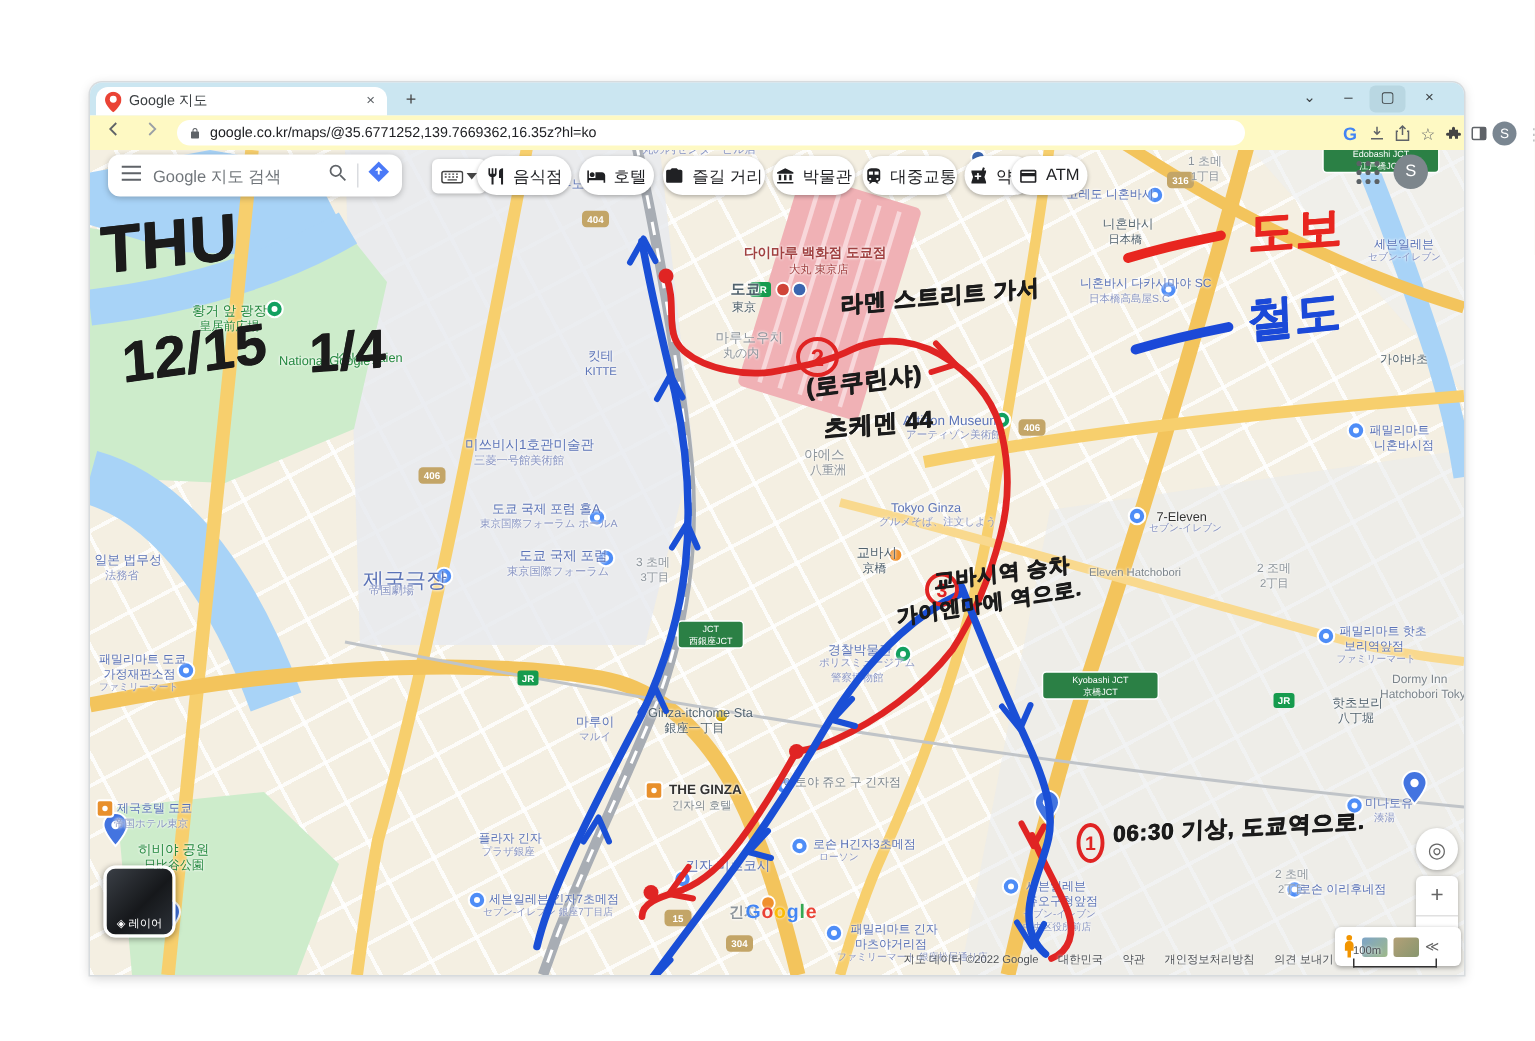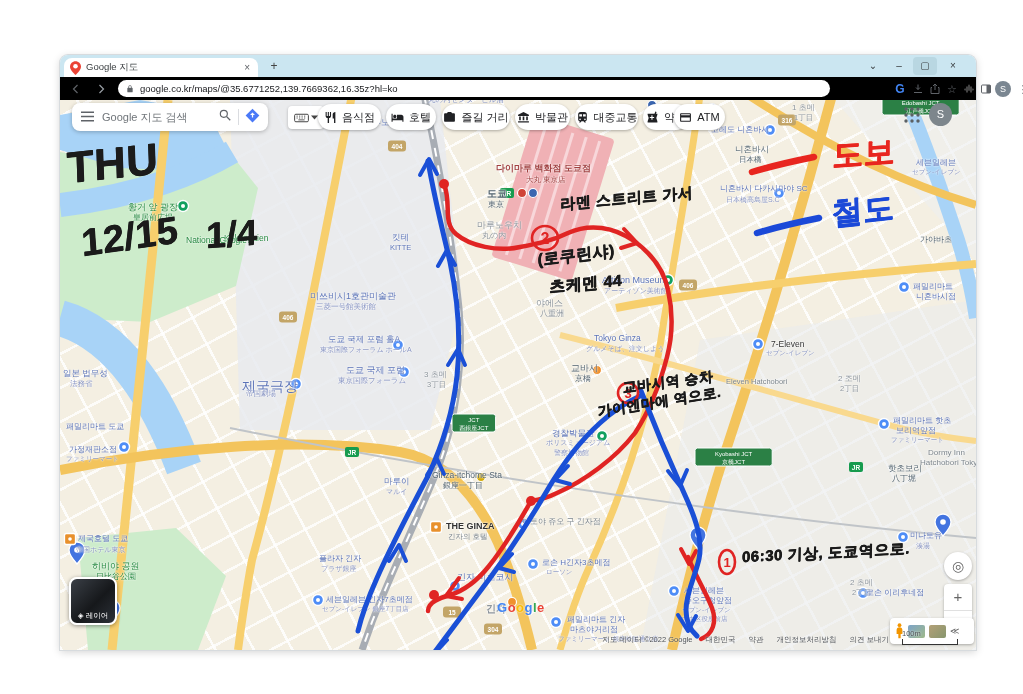--- a/index.html
+++ b/index.html
@@ -10,22 +10,22 @@
            border-radius:8px 8px 0 0;box-shadow:0 0 0 1px #d7dbde,0 2px 8px rgba(0,0,0,.18);}
   #tabstrip{position:absolute;left:0;top:0;width:100%;height:22px;background:#cbe6f1;border-radius:8px 8px 0 0;}
   #tab{position:absolute;left:4px;top:3px;width:194px;height:19px;background:#fff;border-radius:8px 8px 0 0;
        display:flex;align-items:center;padding:0 6px;box-sizing:border-box;}
   #tab .title{font-size:9.5px;color:#3c4043;flex:1;margin-left:5px;white-space:nowrap;overflow:hidden;}
   #tab .x{font-size:10px;color:#5f6368;padding:0 2px;}
   #newtab{position:absolute;left:206px;top:4px;width:16px;height:16px;text-align:center;line-height:15px;
           font-size:12px;color:#444;border-radius:50%;}
   .winctl{position:absolute;top:2px;width:24px;height:18px;text-align:center;line-height:17px;font-size:10px;color:#3c4043;}
   #win-max{background:#b9d7e2;border-radius:4px;}
-  #toolbar{position:absolute;left:0;top:22px;width:100%;height:23px;background:#000000;border-bottom:1px solid #d8dcdf;
-           display:flex;align-items:center;}
+  #toolbar{position:absolute;left:0;top:22px;width:100%;height:23px;background:#fef9c3;border-bottom:1px solid #d8dcdf;
+           display:flex;}
   .navic{width:18px;height:18px;margin-left:7px;display:flex;align-items:center;justify-content:center;}
   #urlbar{position:absolute;left:58px;top:3px;width:712px;height:17px;background:#fff;border-radius:9px;
           display:flex;align-items:center;padding:0 8px;box-sizing:border-box;}
   #urlbar .url{font-size:9.5px;color:#202124;margin-left:6px;white-space:nowrap;overflow:hidden;}
   .tbic{position:absolute;top:4px;width:16px;height:16px;display:flex;align-items:center;justify-content:center;
         font-size:11px;color:#5f6368;}
   #gbtn{font-weight:bold;color:#4285F4;font-size:12px;}
   #avatar-tb{background:#7a8691;color:#fff;border-radius:50%;font-size:9px;line-height:16px;text-align:center;display:block;}
   
   #viewport{position:absolute;left:0;top:45px;width:916px;height:550px;overflow:hidden;background:#f3eee1;}
@@ -378,21 +378,21 @@
           <span class="maplabel" style="left: 182px; top: 279px; font-size: 14px; color: rgb(91, 115, 183);">제국극장</span>
           <span class="maplabel" style="left: 186px; top: 290px; font-size: 7.5px; color: rgb(138, 150, 196);">帝国劇場</span>
           <span class="maplabel" style="left: 68px; top: 103px; font-size: 9px; color: rgb(35, 136, 62);">황거 앞 광장</span>
           <span class="maplabel" style="left: 73px; top: 114px; font-size: 8px; color: rgb(35, 136, 62);">皇居前広場</span>
           <span class="maplabel" style="left: 134px; top: 134px; font-size: 8.5px; color: rgb(35, 136, 62); margin-left: 30px;">Kokyogaien</span>
           <span class="maplabel" style="left: 126px; top: 136px; font-size: 8.5px; color: rgb(35, 136, 62);">National Google</span>
           <span class="maplabel" style="left: 3px; top: 269px; font-size: 8.5px; color: rgb(91, 115, 183);">일본 법무성</span>
           <span class="maplabel" style="left: 10px; top: 280px; font-size: 7.5px; color: rgb(138, 150, 196);">法務省</span>
           <span class="maplabel" style="left: 32px; top: 462px; font-size: 9px; color: rgb(35, 136, 62);">히비야 공원</span>
           <span class="maplabel" style="left: 36px; top: 473px; font-size: 8px; color: rgb(35, 136, 62);">日比谷公園</span>
-          <span class="maplabel" style="left: 6px; top: 323px; font-size: 8px; color: rgb(91, 115, 183);">패밀리마트 도쿄</span>
+          <span class="maplabel" style="left: 6px; top: 336px; font-size: 8px; color: rgb(91, 115, 183);">패밀리마트 도쿄</span>
           <span class="maplabel" style="left: 9px; top: 346px; font-size: 8px; color: rgb(91, 115, 183);">가정재판소점</span>
           <span class="maplabel" style="left: 6px; top: 356px; font-size: 6.5px; color: rgb(138, 150, 196);">ファミリーマート</span>
           <span class="maplabel" style="left: 18px; top: 435px; font-size: 8px; color: rgb(91, 115, 183); text-align: right;">제국호텔 도쿄</span>
           <span class="maplabel" style="left: 16px; top: 446px; font-size: 7px; color: rgb(138, 150, 196);">帝国ホテル東京</span>
           <span class="maplabel" style="left: 364px; top: 271px; font-size: 8px; color: rgb(141, 149, 156); text-align: center;">3 초메</span>
           <span class="maplabel" style="left: 367px; top: 281px; font-size: 7.5px; color: rgb(141, 149, 156);">3丁目</span>
           <span class="maplabel" style="left: 476px; top: 199px; font-size: 9px; color: rgb(141, 149, 156);">야에스</span>
           <span class="maplabel" style="left: 480px; top: 210px; font-size: 8px; color: rgb(141, 149, 156);">八重洲</span>
           <span class="maplabel" style="left: 534px; top: 234px; font-size: 8.5px; color: rgb(91, 115, 183);">Tokyo Ginza</span>
           <span class="maplabel" style="left: 526px; top: 245px; font-size: 7px; color: rgb(138, 150, 196);">グルメそば、注文しよう</span>

